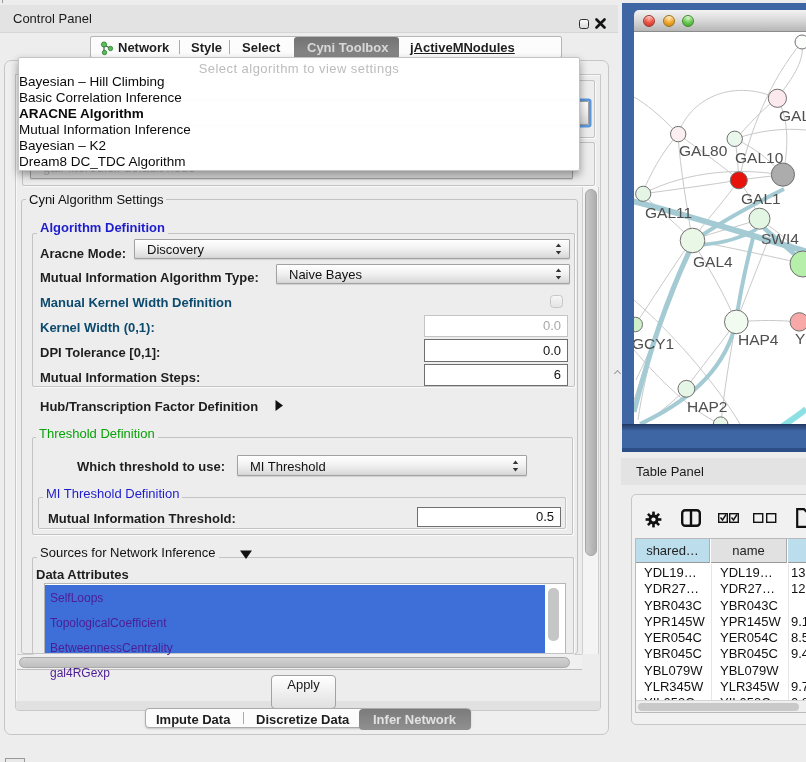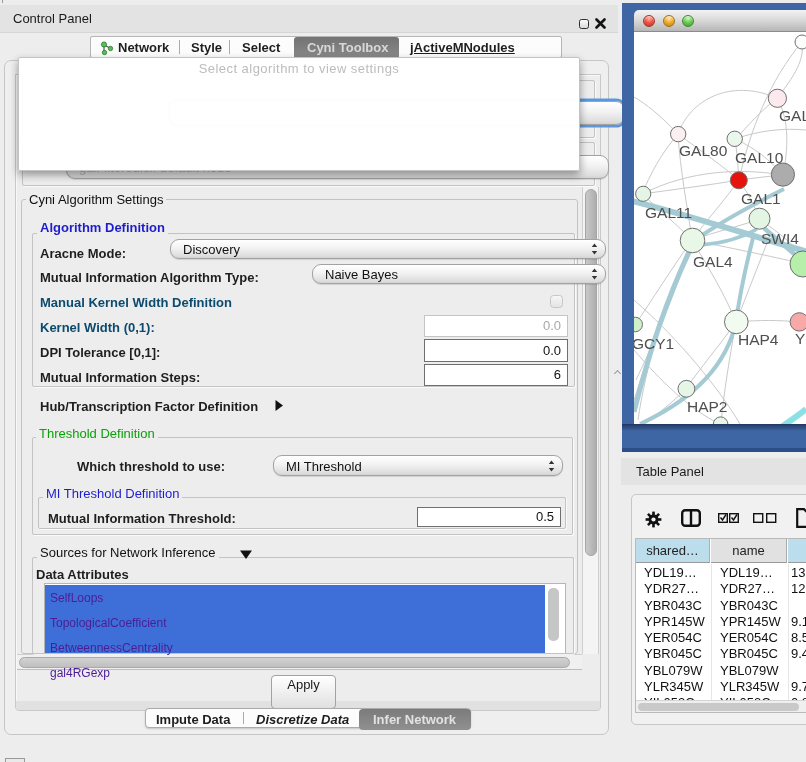--- a/index.html
+++ b/index.html
@@ -1,20 +1,20 @@
 <!DOCTYPE html>
 <html><head>
 <meta charset="utf-8">
 <style>
 * { margin:0; padding:0; box-sizing:border-box; }
 html,body { width:806px; height:762px; background:#EDEDED; font-family:"Liberation Sans", sans-serif; position:relative; overflow:hidden; }
 .abs { position:absolute; }
 .b13 { font-weight:bold; font-size:13px; color:#1E1E1E; }
 .g13 { font-weight:bold; font-size:13px; color:#0c4a6e; }
-.combo { position:absolute; border:1px solid #A2A2A2; border-radius:9px; background:linear-gradient(#FFFFFF, #F2F2F2 45%, #DDDDDD 90%, #D2D2D2); box-shadow:0 1px 1px rgba(0,0,0,0.12);margin-left:36px; }
+.combo { position:absolute; border:1px solid #A2A2A2; border-radius:1px; background:linear-gradient(#FFFFFF, #F2F2F2 45%, #DDDDDD 90%, #D2D2D2); box-shadow:0 1px 1px rgba(0,0,0,0.12); }
 .combo .ct { position:absolute; left:12px; top:50%; transform:translateY(-50%); font-size:13px; color:#111; }
 .combo .car { position:absolute; right:7px; top:50%; transform:translateY(-50%); width:7px; height:12px; }
 .inp { position:absolute; background:#FFFFFF; border:1px solid #6F6F6F; font-size:13px; color:#111; text-align:right; padding-right:6px; line-height:18px; }
 .sep { width:1px; background:#ABABAB; position:absolute; top:3px; bottom:3px; }
 .gbox { position:absolute; border:1px solid #C3C3C3; border-radius:2px; box-shadow:1px 1px 0 rgba(255,255,255,0.7); }
 .gtitle { position:absolute; background:#EDEDED; padding:0 3px; font-size:13px; white-space:nowrap; }
 </style>
 </head>
 <body>
 
@@ -129,31 +129,37 @@
 BetweennessCentrality
 gal4RGexp</div>
   <div class="abs" style="left:503px; top:4px; width:11px; height:53px; background:#C6C6C6; border-radius:5px;"></div>
 </div>
 
 <div class="abs" style="left:271px; top:675px; width:65px; height:34px; border:1px solid #A2A2A2; border-radius:4px; background:linear-gradient(#FFFFFF,#E0E0E0); text-align:center; font-size:13px; color:#1A1A1A; line-height:18px;">Apply</div>
 
 <div class="abs" style="left:145px; top:708px; width:326px; height:20px; background:#FCFCFC; border:1px solid #ABABAB; border-radius:4px; box-shadow:0 1px 2px rgba(0,0,0,0.18);">
   <div class="abs b13" style="left:10px; top:3px;">Impute Data</div>
   <div class="sep" style="left:97px;"></div>
-  <div class="abs b13" style="left:110px; top:3px;font-style:italic;">Discretize Data</div>
+  <div class="abs b13" style="left:110px; top:3px;">Discretize Data</div>
   <div class="abs" style="left:213px; top:0px; width:112px; height:21px; background:linear-gradient(#7B7B7B,#909090); border-radius:4px;"></div>
   <div class="abs b13" style="left:227px; top:3px; color:#E2E2E2;">Infer Network</div>
 </div>
 
 <div class="abs" style="left:5px; top:758px; width:20px; height:10px; border:1.5px solid #9A9A9A; background:#E9E9E9;"></div>
 
 <div class="abs" style="left:615px; top:371px; width:5px; height:5px; border-top:1.5px solid #9A9A9A; border-right:1.5px solid #9A9A9A; transform:rotate(-45deg);"></div>
 
 <div class="abs" style="left:18px; top:57px; width:562px; height:114px; background:rgba(255,255,255,0.985); border:1px solid #C4C4C4; border-radius:2px; box-shadow:0 4px 9px rgba(0,0,0,0.38); z-index:50;">
   <div class="abs" style="left:0; top:3px; width:100%; text-align:center; font-size:13px; color:#BCBCBC; letter-spacing:0.45px;">Select algorithm to view settings</div>
+  <div class="abs" style="left:0px; top:16px; font-size:13.5px; color:#0A0A0A; line-height:16px; white-space:pre;">Bayesian – Hill Climbing
+Basic Correlation Inference
+<b>ARACNE Algorithm</b>
+Mutual Information Inference
+Bayesian – K2
+Dream8 DC_TDC Algorithm</div>
 </div>
 
 <div class="abs" style="left:622px; top:3px; width:184px; height:449px; background:#3E65A4;"></div>
 <div class="abs" style="left:622px; top:448px; width:184px; height:4px; background:#2B4E86;"></div>
 
 <div class="abs" style="left:634px; top:10px; width:172px; height:22px; background:linear-gradient(#F3F3F3,#D8D8D8 50%,#B6B6B6); border-radius:5px 0 0 0; border-bottom:1px solid #8C8C8C;">
   <div class="abs" style="left:9px; top:4.5px; width:12px; height:12px; border-radius:50%; background:radial-gradient(circle at 50% 25%, #FFB3A8 0%, #ED4F3F 50%, #C03528 100%); border:1px solid #9A3A2E; box-shadow:inset 0 1px 1px rgba(255,255,255,0.7);"></div>
   <div class="abs" style="left:28.5px; top:4.5px; width:12px; height:12px; border-radius:50%; background:radial-gradient(circle at 50% 25%, #FFE9B0 0%, #F2A426 50%, #BF7E14 100%); border:1px solid #99751C; box-shadow:inset 0 1px 1px rgba(255,255,255,0.7);"></div>
   <div class="abs" style="left:48px; top:4.5px; width:12px; height:12px; border-radius:50%; background:radial-gradient(circle at 50% 25%, #D2F5BE 0%, #64C94D 50%, #3E9B2D 100%); border:1px solid #3F8A2C; box-shadow:inset 0 1px 1px rgba(255,255,255,0.7);"></div>
 </div>

